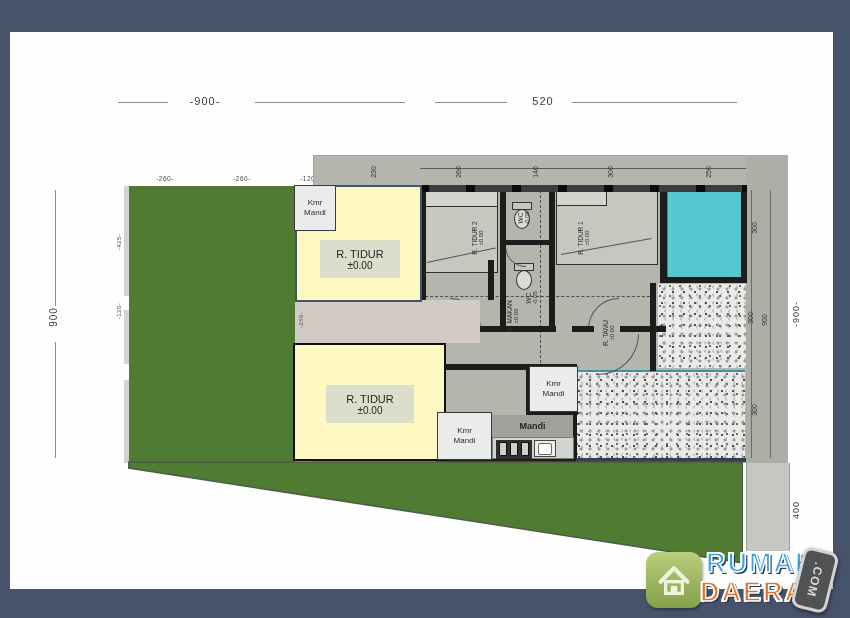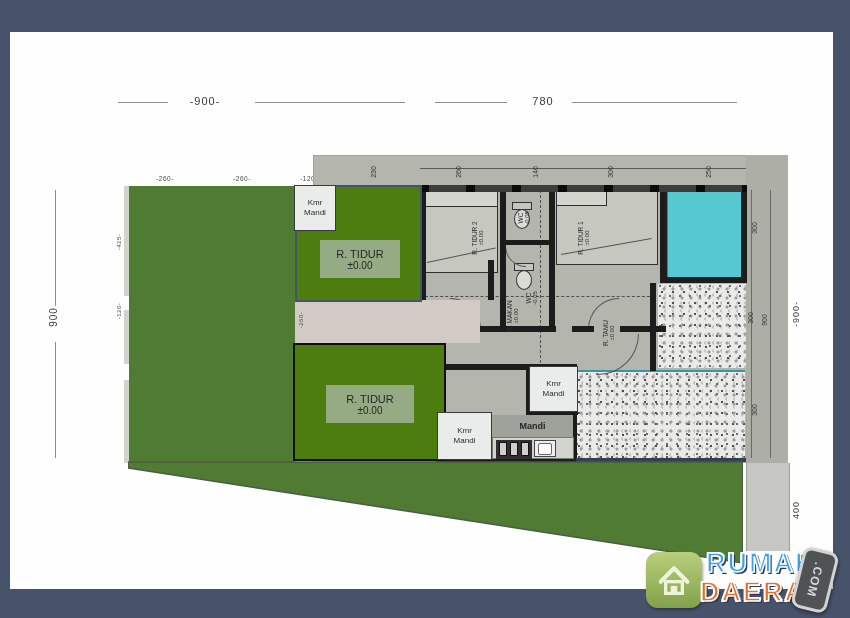--- a/index.html
+++ b/index.html
@@ -29,21 +29,21 @@
   .cyan{background:#55c8d2;outline:1px solid #2c8a94;}
   .dashv{border-left:1px dashed #4f4f4f;width:0;}
   .dashh{border-top:1px dashed #4f4f4f;height:0;}
   .bed{background:#c6c8c0;border:1px solid #2f2f2f;}
   .pillow{border-bottom:1px solid #2f2f2f;background:#d4d6ce;}
   .bedline{position:absolute;background:#555;height:1px;transform-origin:left center;}
   .toilet{background:#dadcd6;border:1px solid #333;border-radius:50%;}
   .tank{background:#c4c6c0;border:1px solid #333;}
   .arc{border:0 solid #555;background:transparent;}
   
-  .ov-room{background:#4d7c0f;}
+  .ov-room{background:#fef9c3;}
   .ov-top{border:2px solid #44546a;}
   .ov-bottom{border:2.5px solid #101010;}
   .hall{background:#d2cbc5;}
   .whitebox{background:#eaecec;border:1.5px solid #3a3a3a;display:flex;flex-direction:column;
             align-items:center;justify-content:center;font-size:8px;line-height:1.2;color:#2b2b2b;}
   .lblpatch{background:rgba(196,204,210,.6);display:flex;flex-direction:column;align-items:center;justify-content:center;}
   .roomname{font-size:11px;color:#262626;}
   .roomlevel{font-size:10px;color:#262626;}
   .rotlabel{display:flex;flex-direction:column;align-items:center;justify-content:center;
             transform:rotate(-90deg);transform-origin:center;line-height:1.15;white-space:nowrap;}
@@ -77,21 +77,21 @@
 </head>
 <body>
 
 <div class="canvas">
   <div class="abs page"></div>
 
   <div class="abs dline" style="left:118px;top:102px;width:50px;"></div>
   <div class="abs dimtxt" style="left:175px;top:95px;width:60px;">-900-</div>
   <div class="abs dline" style="left:255px;top:102px;width:150px;"></div>
   <div class="abs dline" style="left:435px;top:102px;width:72px;"></div>
-  <div class="abs dimtxt" style="left:510px;top:95px;width:66px;">780</div>
+  <div class="abs dimtxt" style="left:510px;top:95px;width:66px;">520</div>
   <div class="abs dline" style="left:572px;top:102px;width:165px;"></div>
 
   <div class="abs vline" style="left:55px;top:190px;height:116px;"></div>
   <div class="abs dimtxt vrot" style="left:38px;top:310px;width:34px;height:14px;font-size:10px;">900</div>
   <div class="abs vline" style="left:55px;top:342px;height:116px;"></div>
 
   <div class="abs dimtxt vrot" style="left:779px;top:308px;width:36px;height:12px;font-size:9px;">-900-</div>
   <div class="abs dimtxt vrot" style="left:780px;top:504px;width:34px;height:12px;font-size:9px;">400</div>
 
   <div class="abs tiny" style="left:147px;top:175px;width:36px;">-260-</div>

